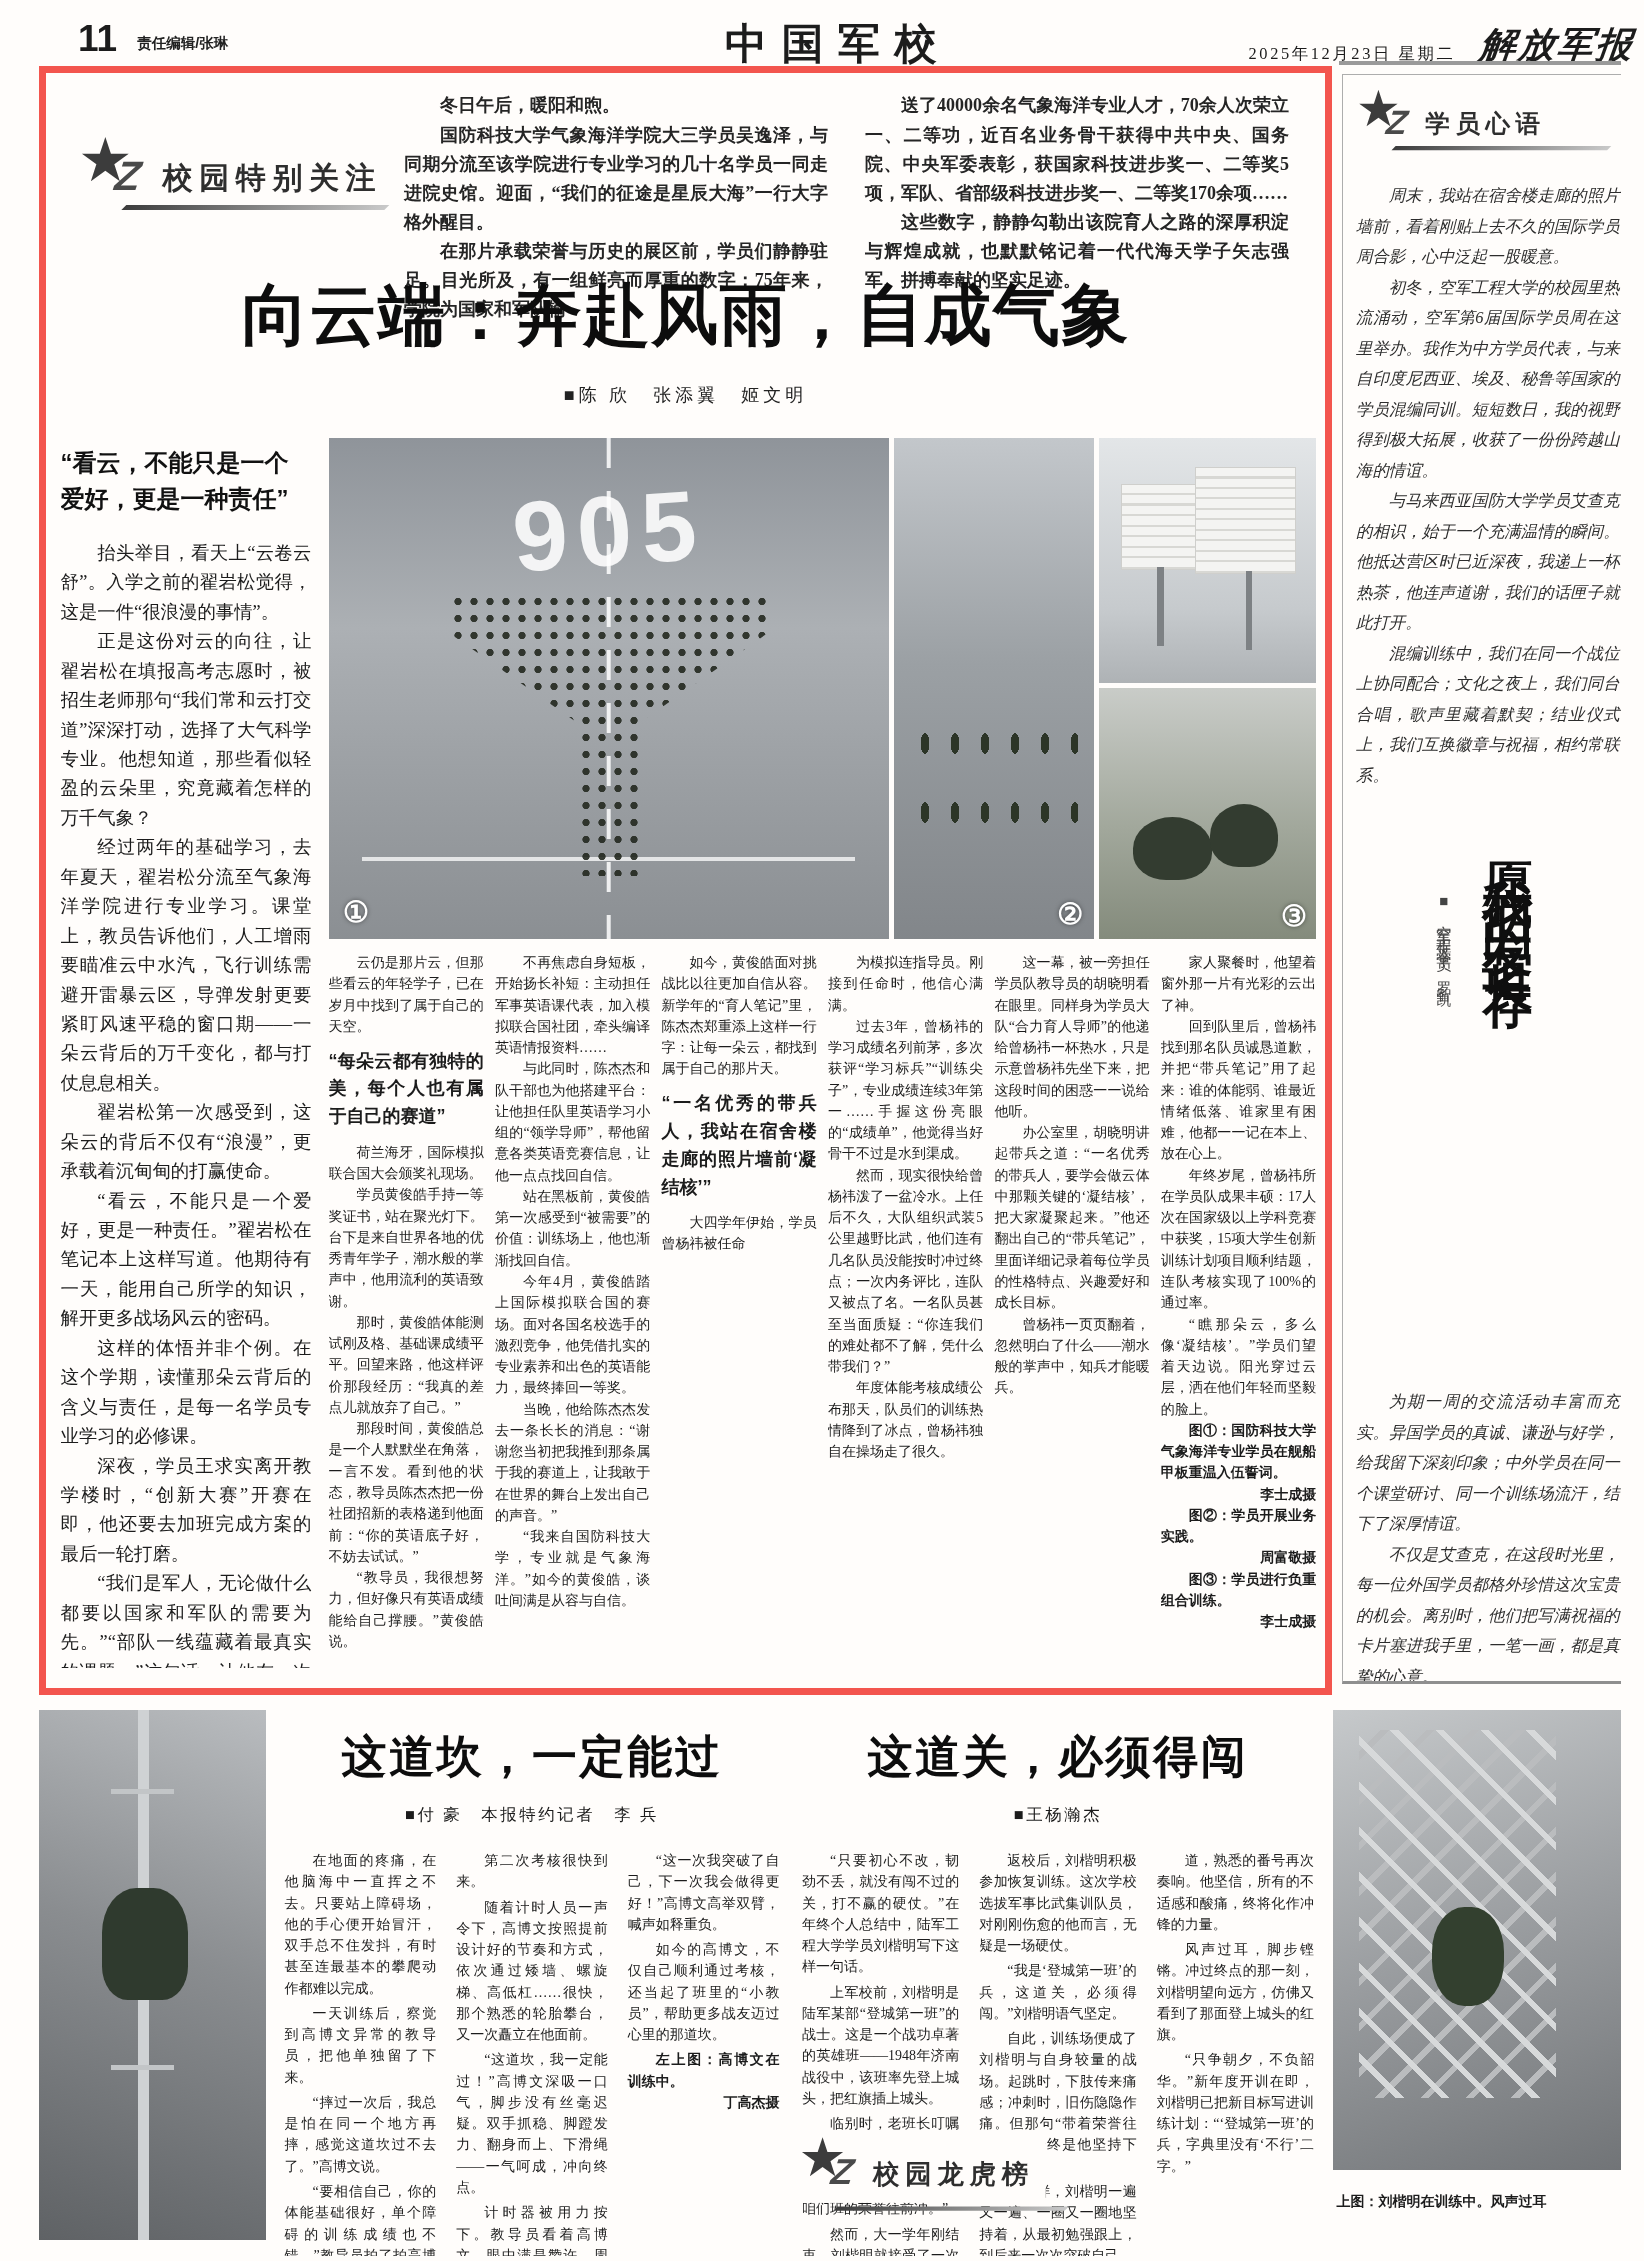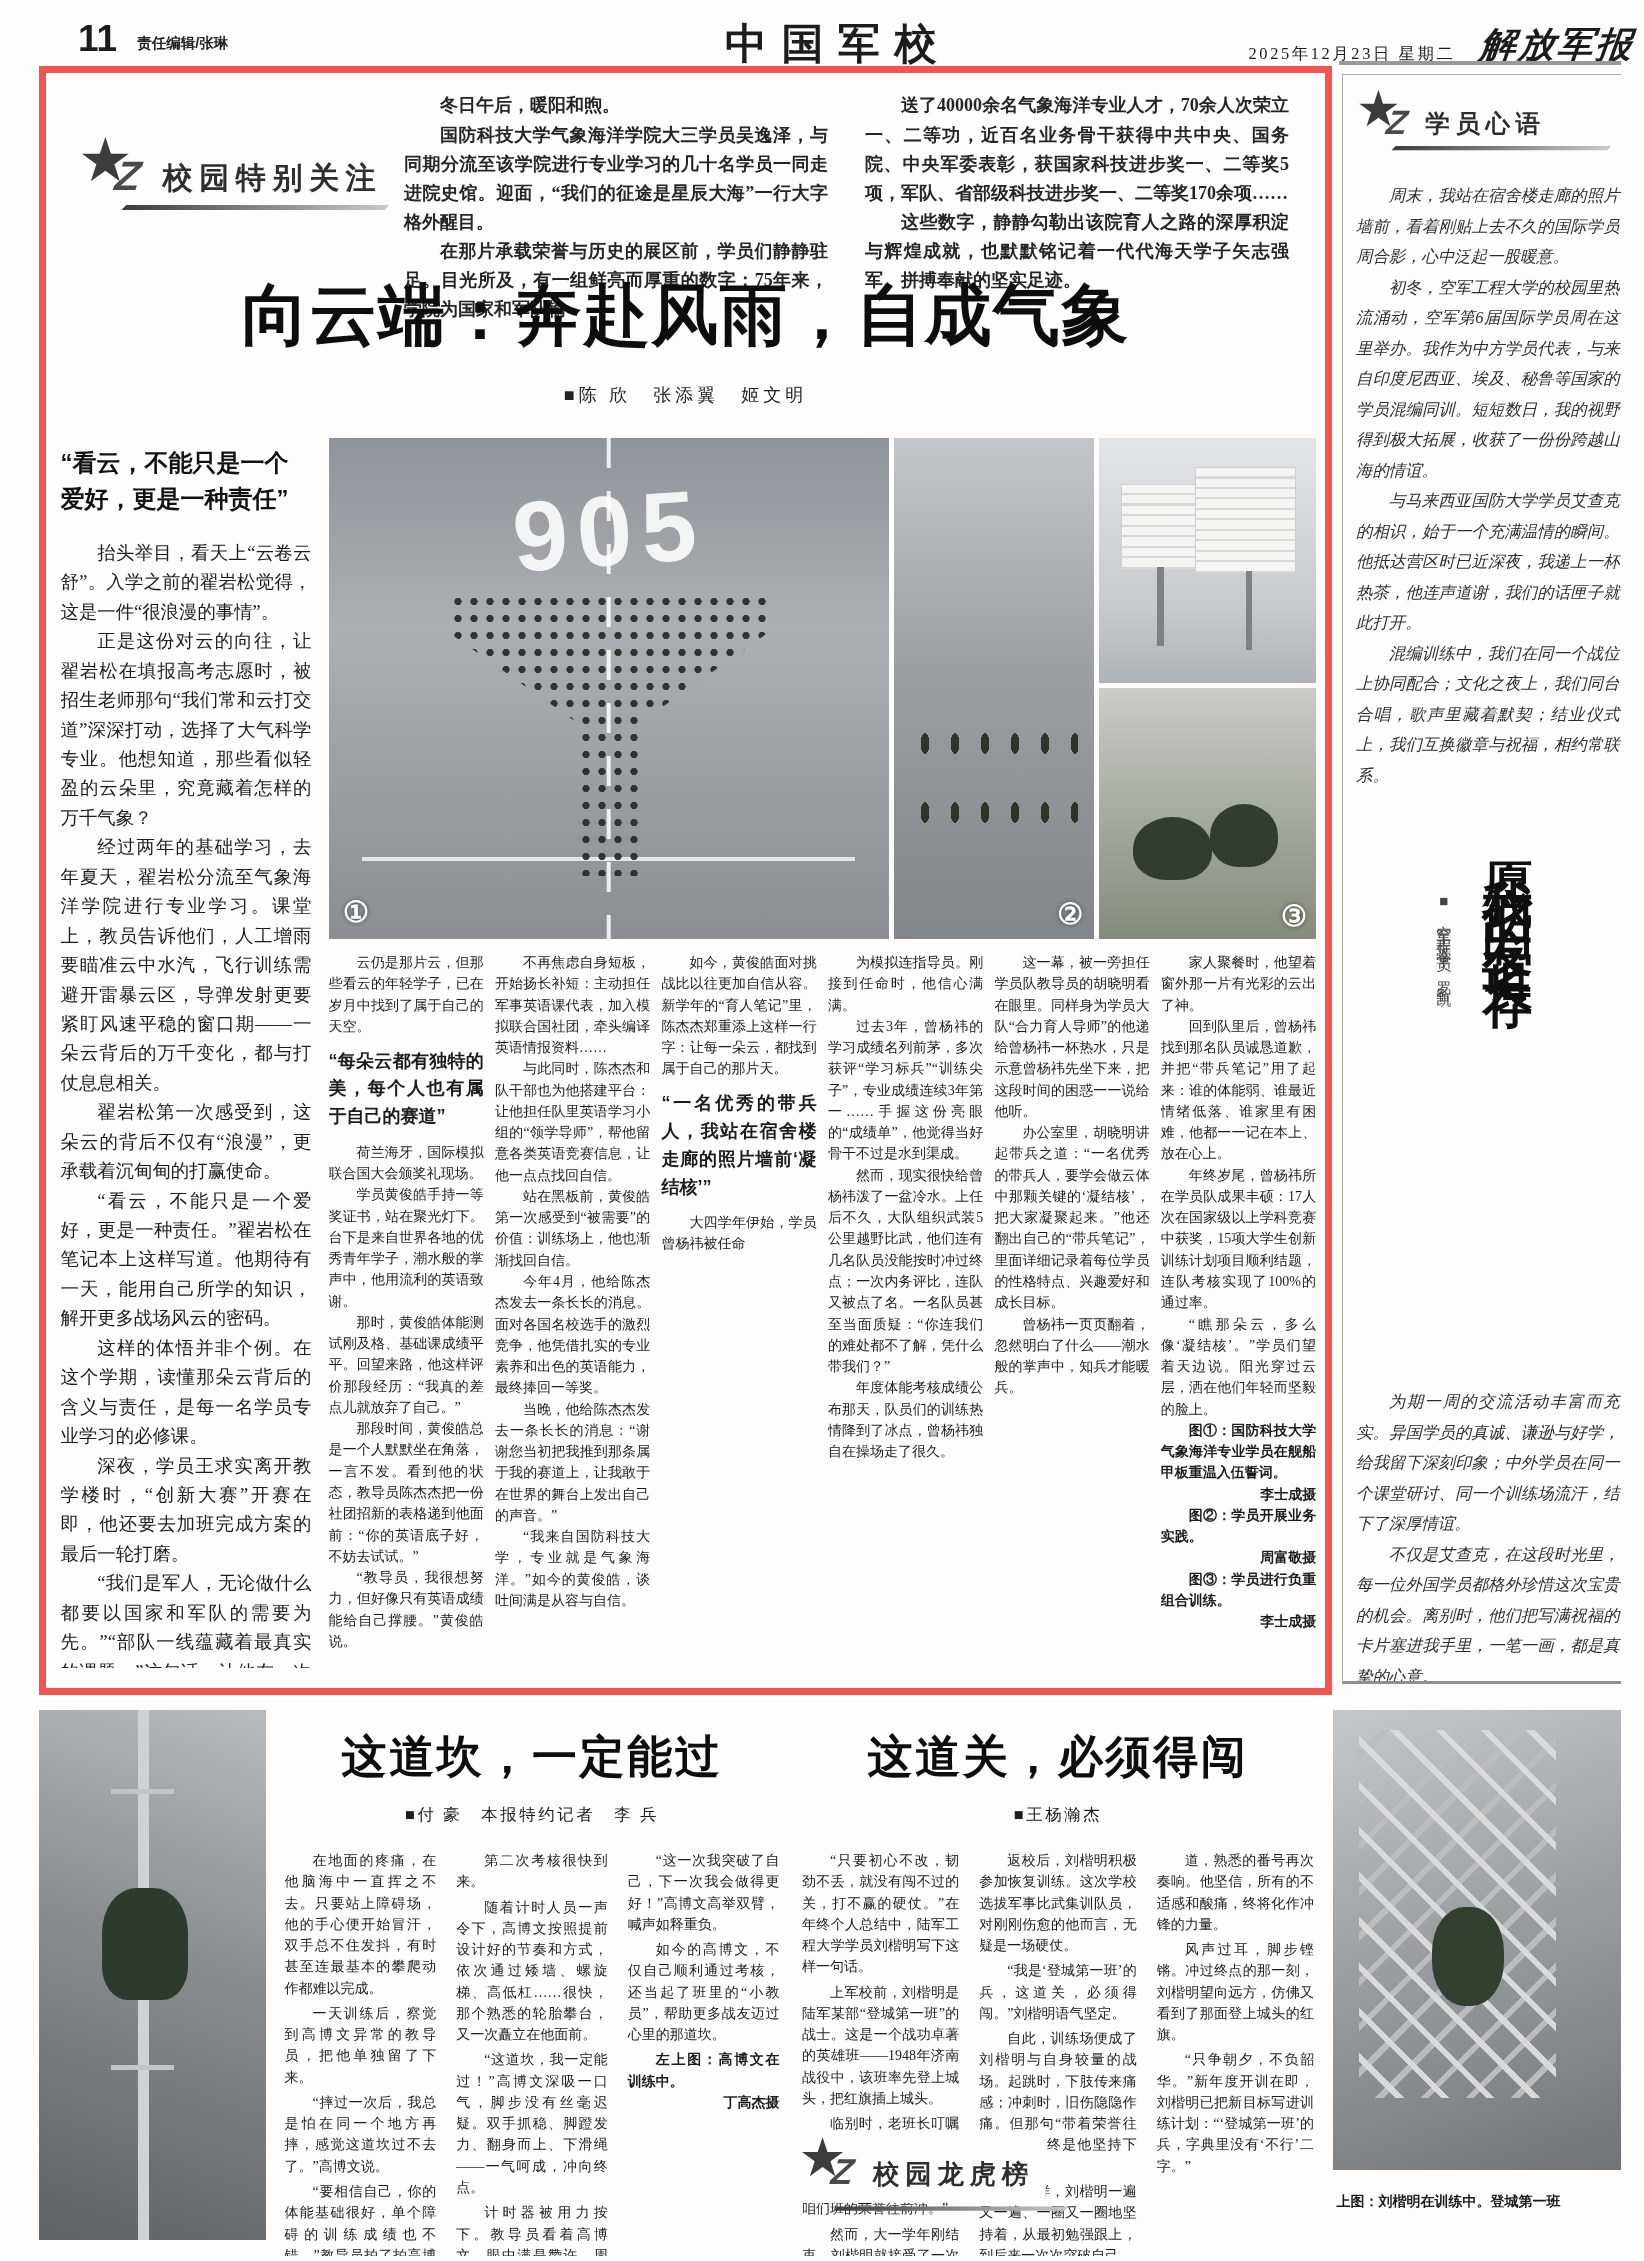--- a/index.html
+++ b/index.html
@@ -208,21 +208,21 @@
             <p>学员黄俊皓手持一等奖证书，站在聚光灯下。台下是来自世界各地的优秀青年学子，潮水般的掌声中，他用流利的英语致谢。</p>
             <p>那时，黄俊皓体能测试刚及格、基础课成绩平平。回望来路，他这样评价那段经历：“我真的差点儿就放弃了自己。”</p>
             <p>那段时间，黄俊皓总是一个人默默坐在角落，一言不发。看到他的状态，教导员陈杰杰把一份社团招新的表格递到他面前：“你的英语底子好，不妨去试试。”</p>
             <p>“教导员，我很想努力，但好像只有英语成绩能给自己撑腰。”黄俊皓说。</p>
 
           </div>
           <div class="ncol">
             <p>不再焦虑自身短板，开始扬长补短：主动担任军事英语课代表，加入模拟联合国社团，牵头编译英语情报资料……</p>
             <p>与此同时，陈杰杰和队干部也为他搭建平台：让他担任队里英语学习小组的“领学导师”，帮他留意各类英语竞赛信息，让他一点点找回自信。</p>
             <p>站在黑板前，黄俊皓第一次感受到“被需要”的价值：训练场上，他也渐渐找回自信。</p>
-            <p>今年4月，他给陈杰杰发去一条长长的消息。面对各国名校选手的激烈竞争，他凭借扎实的专业素养和出色的英语能力，最终捧回一等奖。</p>
+            <p>今年4月，黄俊皓踏上国际模拟联合国的赛场。面对各国名校选手的激烈竞争，他凭借扎实的专业素养和出色的英语能力，最终捧回一等奖。</p>
             <p>当晚，他给陈杰杰发去一条长长的消息：“谢谢您当初把我推到那条属于我的赛道上，让我敢于在世界的舞台上发出自己的声音。”</p>
             <p>“我来自国防科技大学，专业就是气象海洋。”如今的黄俊皓，谈吐间满是从容与自信。</p>
 
           </div>
           <div class="ncol">
             <p>如今，黄俊皓面对挑战比以往更加自信从容。新学年的“育人笔记”里，陈杰杰郑重添上这样一行字：让每一朵云，都找到属于自己的那片天。</p>
             <p class="subhead2">“一名优秀的带兵人，我站在宿舍楼走廊的照片墙前‘凝结核’”</p>
             <p>大四学年伊始，学员曾杨祎被任命</p>
           </div>
           <div class="ncol">
@@ -334,21 +334,21 @@
           <p>“只争朝夕，不负韶华。”新年度开训在即，刘楷明已把新目标写进训练计划：“‘登城第一班’的兵，字典里没有‘不行’二字。”</p>
         </div>
       </div>
     </article>
 
     <div class="bp-rightwrap">
       <div class="bphoto bp-right">
         <div class="truss"></div>
         <div class="bclimber"></div>
       </div>
-      <p class="bcap"><span>上图：刘楷明在训练中。</span><span class="credit">登城第一班</span></p>
+      <p class="bcap"><span>上图：刘楷明在训练中。</span><span class="credit">风声过耳</span></p>
     </div>
 
     <div class="badge badge-lh">
       <span class="logo">
         <span class="star">★</span>
           <span class="zee">Z</span>
       </span>
       <span class="badge-text">校园龙虎榜</span>
       <i class="swoosh"></i>
     </div>

